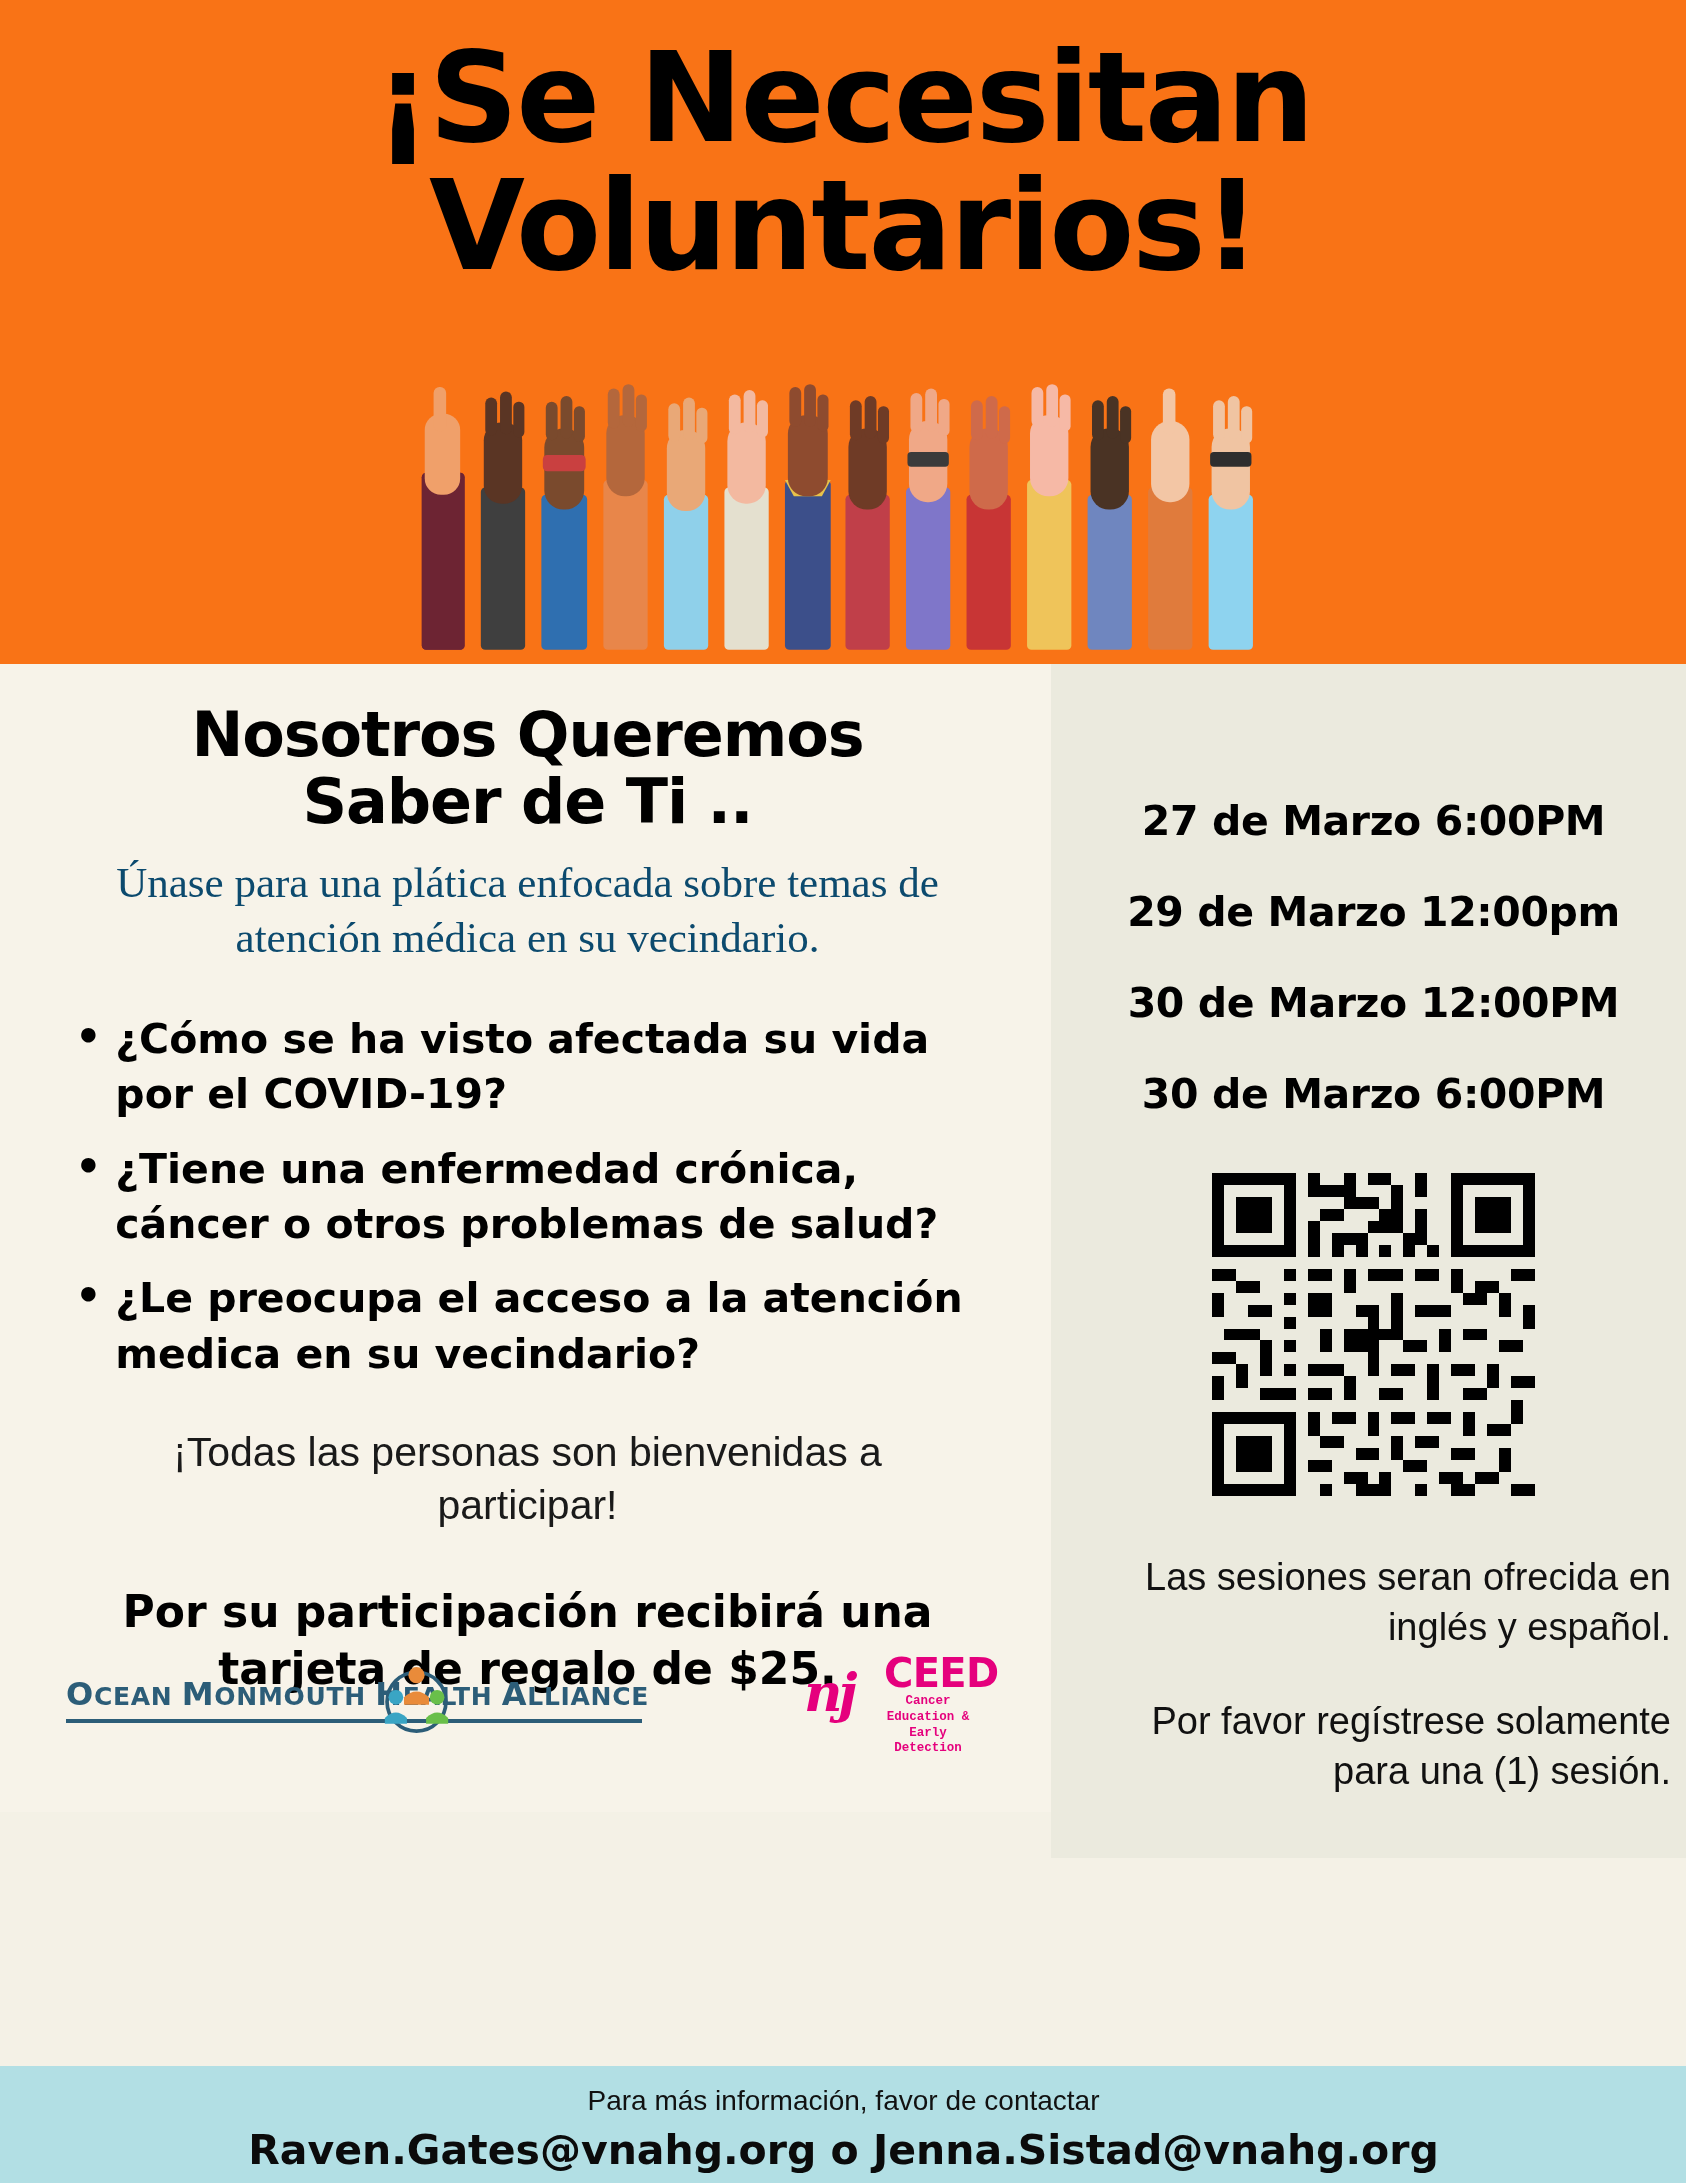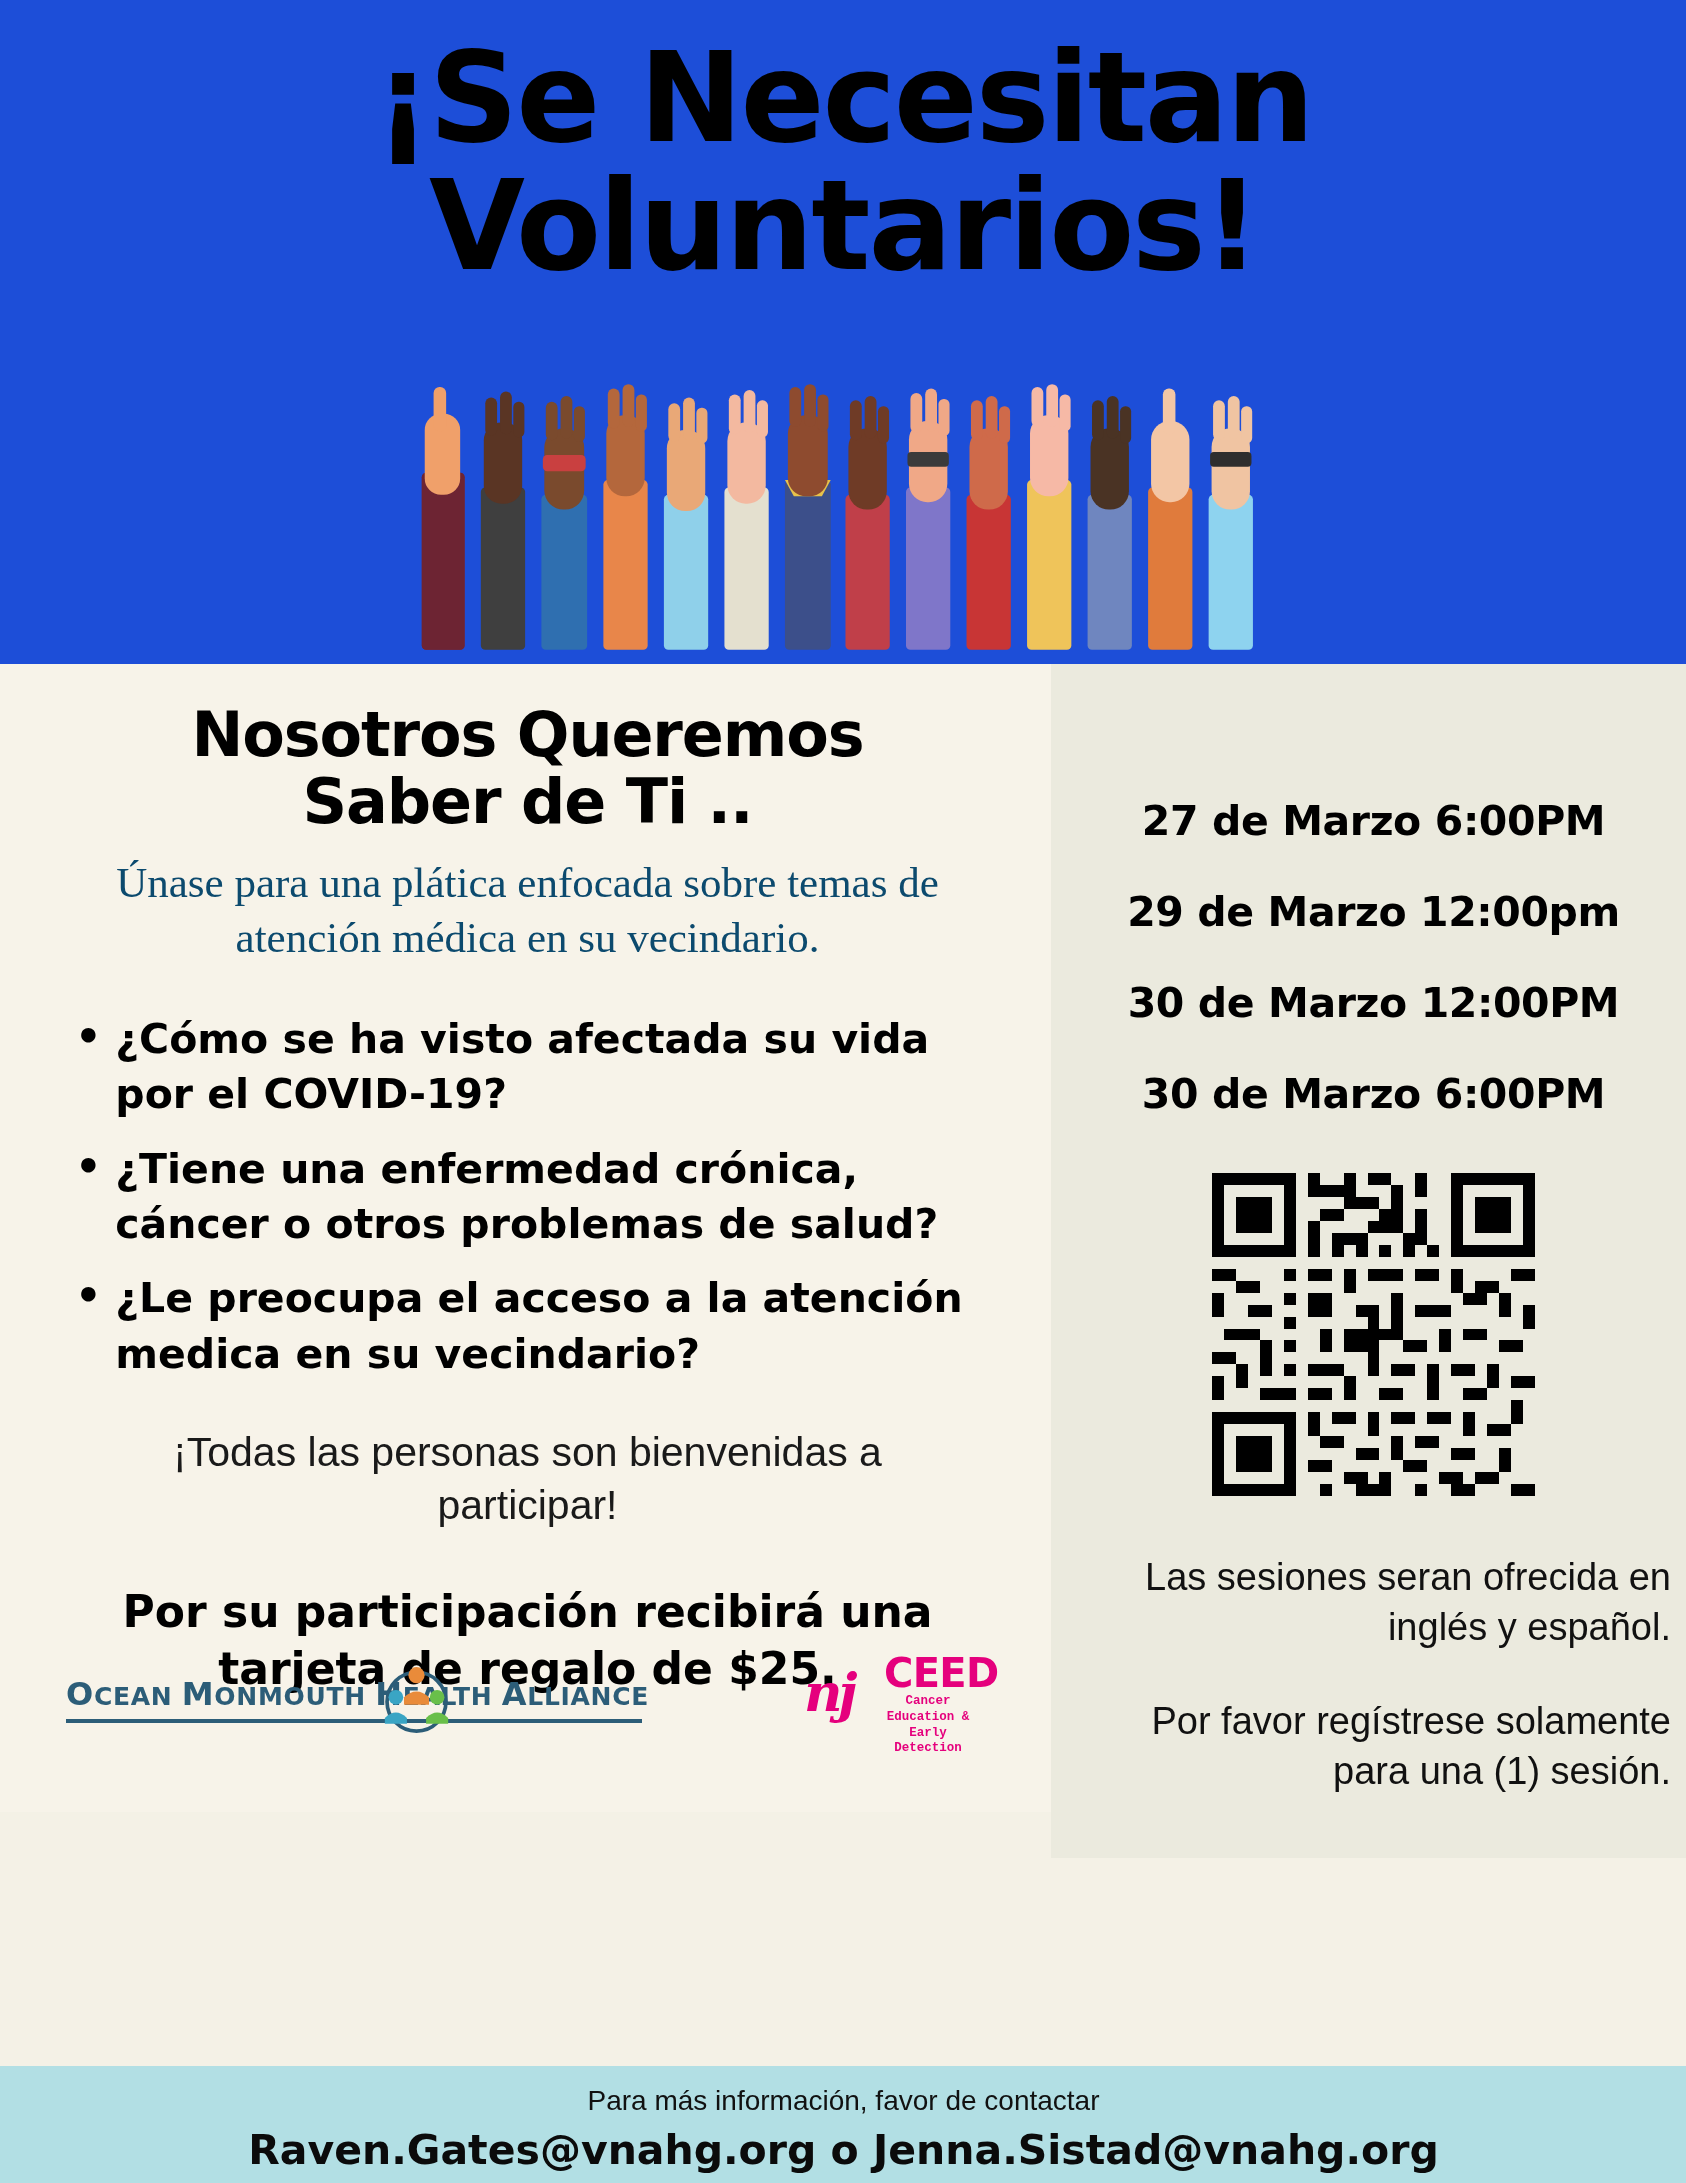--- a/index.html
+++ b/index.html
@@ -16,21 +16,21 @@
     height: 2183px;
     background: #f4f1e6;
   }
 
   
   .header {
     position: absolute;
     left: 0; top: 0;
     width: 1687px;
     height: 664px;
-    background: #1d4ed8;
+    background: #f97316;
     text-align: center;
   }
   .title {
     padding-top: 35px;
     font-size: 124px;
     line-height: 1.03;
     font-weight: 800;
     letter-spacing: -2.2px;
     color: #000;
     font-family: "DejaVu Sans", sans-serif;

